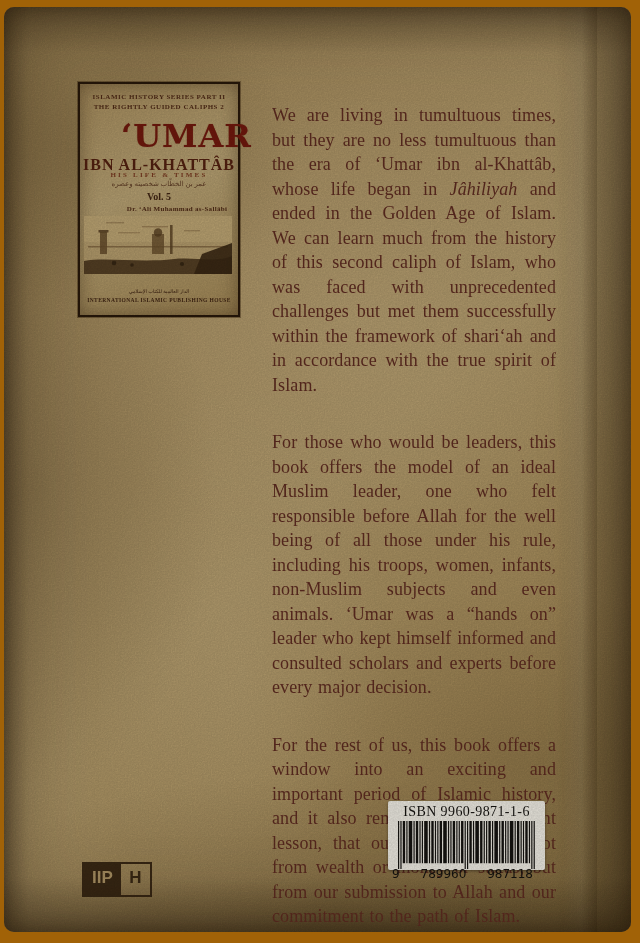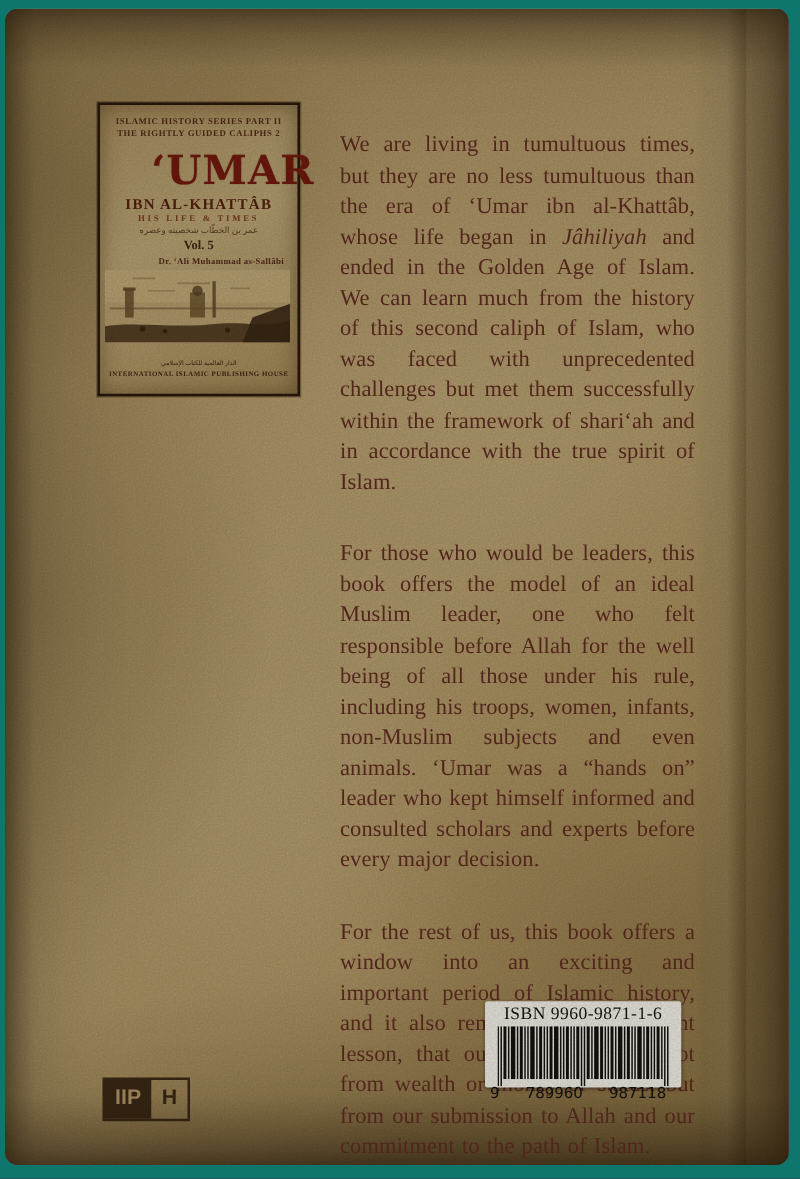--- a/index.html
+++ b/index.html
@@ -1,21 +1,21 @@
 <!DOCTYPE html>
 <html><head>
 <meta charset="utf-8">
 <style>
   html,body { margin:0; padding:0; }
   body {
     width:640px; height:943px; overflow:hidden;
     background:#070503;
     font-family:"Liberation Serif", serif;
   }
-  .stage { position:relative; width:640px; height:943px; background:#0f766e; }
+  .stage { position:relative; width:640px; height:943px; background:#a16207; }
 
   
   .cover {
     position:absolute; left:4px; top:7px; right:9px; bottom:11px;
     border-radius:10px; overflow:hidden;
     background:linear-gradient(135deg,#9c8354 0%,#ab9263 30%,#b09868 52%,#a48a58 76%,#8f7747 100%);
   }
   .mottle {
     position:absolute; inset:0; pointer-events:none;
     background:
@@ -46,21 +46,21 @@
   .mini {
     position:absolute; left:74px; top:75px; width:158px; height:231px; z-index:5;
     background:linear-gradient(160deg,#a68c5c,#b7a172 45%,#a18755);
     border:2px solid #271709;
     box-shadow:0 0 0 1px rgba(60,40,15,.45), inset 0 0 18px rgba(50,32,10,.45);
   }
   .mini .line { position:absolute; left:0; right:0; text-align:center; white-space:nowrap; }
   .m-series1 { top:9px;  font-weight:bold; font-size:7px; line-height:8px; letter-spacing:.5px; color:#4f2a16; }
   .m-series2 { top:19px; font-weight:bold; font-size:7px; line-height:8px; letter-spacing:.5px; color:#4f2a16; }
   .m-title   { top:34px; font-family:"DejaVu Serif", serif; font-weight:bold; font-size:32px; line-height:36px; letter-spacing:1px; color:#71180c; text-shadow:0 0 1px rgba(80,20,5,.4);padding-left:41px; }
-  .m-sub     { top:72px; font-weight:bold; font-size:12px; letter-spacing:1px; color:#53200f;font-family:Liberation Serif, serif; }
+  .m-sub     { top:72px; font-weight:bold; font-size:16px; letter-spacing:1px; color:#53200f;font-family:Liberation Serif, serif; }
   .m-tag     { top:87px; font-weight:bold; font-size:7px; letter-spacing:2.2px; color:#7a3a20; }
   .m-arabic  { top:96px; font-size:7px; color:#4f2a16; opacity:.85; }
   .m-vol     { top:107px; font-weight:bold; font-size:10px; color:#3f2412; }
   .m-author  { top:121px; font-weight:bold; font-size:7px; letter-spacing:.3px; color:#4f2a16;padding-left:36px; }
   .m-illus   { position:absolute; left:4px; top:132px; width:148px; height:58px; opacity:.92; }
   .m-pub-ar  { bottom:21px; font-size:5px; color:#3f2412; }
   .m-pub     { bottom:12px; font-weight:bold; font-size:5.5px; letter-spacing:.4px; color:#3f2412; }
 
   
   .blurb {

